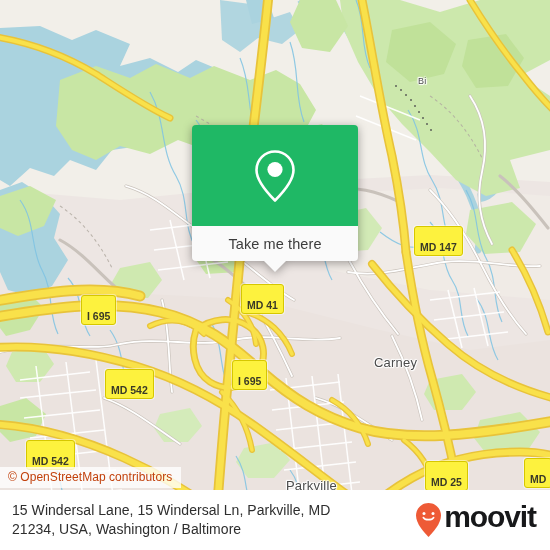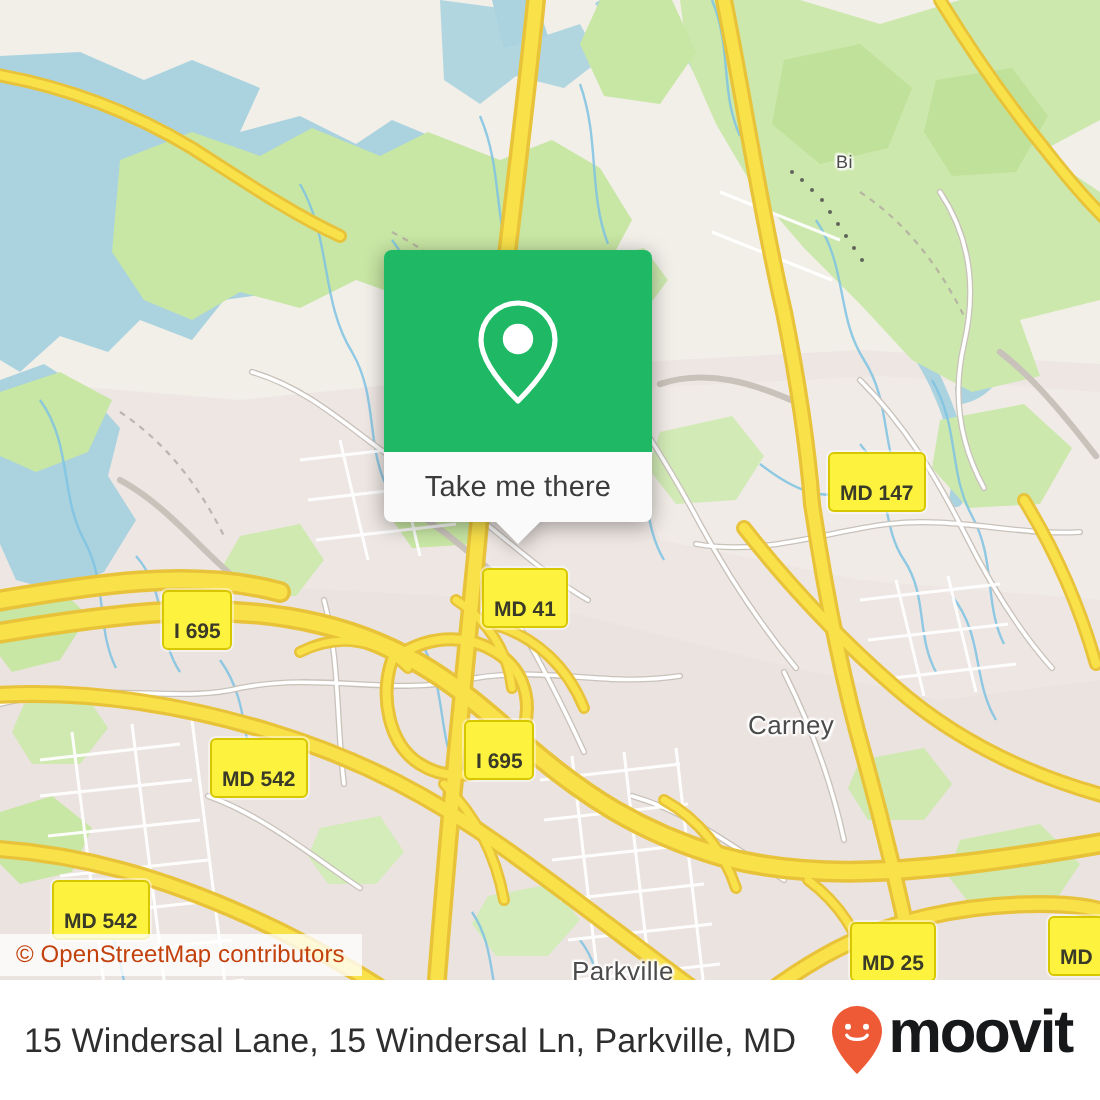--- a/index.html
+++ b/index.html
@@ -36,21 +36,21 @@
     padding: 14px 5px 2px 5px;
     white-space: nowrap;
     line-height: 12px;
     box-shadow: 0 0 0 1px rgba(255,255,255,.45);
   }
 
   
   .popup {
     position: absolute;
     left: 192px; top: 125px;
-    width: 134px;
+    width: 166px;
     border-radius: 4px;
     filter: drop-shadow(0 2px 5px rgba(0,0,0,.35));
     z-index: 30;
   }
   .popup-head {
     height: 101px;
     background: #1FB865;
     border-radius: 4px 4px 0 0;
     display: flex; align-items: center; justify-content: center;
   }
@@ -90,21 +90,21 @@
   .footer {
     position: absolute;
     left: 0; bottom: 0; width: 550px; height: 60px;
     background: #FFFFFF;
     display: flex; align-items: center;
     padding: 0 14px 0 12px;
     z-index: 40;
   }
   .footer-addr {
     flex: 1;
-    font-size: 17px;
+    font-size: 14px;
     line-height: 19px;
     color: #2e2e2e;
     padding-right: 8px;
     letter-spacing: .05px;
   }
   .brand { display: flex; align-items: flex-start; gap: 2px; flex: 0 0 auto; }
   .brand-word {
     font-size: 30px; font-weight: bold; color: #17181A;
     letter-spacing: -1.1px; line-height: 30px;
     font-family: "Liberation Sans", sans-serif;
@@ -333,20 +333,21 @@
     </div>
     <div class="popup-body">
       <span class="cta">Take me there</span>
       <span class="popup-tail"></span>
     </div>
   </div>
 
   <div class="footer">
     <div class="footer-addr">
       <div>15 Windersal Lane, 15 Windersal Ln, Parkville, MD</div>
+      <div>21234, USA, Washington / Baltimore</div>
     </div>
     <div class="brand">
       <svg width="27" height="36" viewBox="0 0 27 36">
         <path d="M13.5 1 C6.6 1 1 6.6 1 13.5 C1 21.5 9 30.5 13.5 35
                  C18 30.5 26 21.5 26 13.5 C26 6.6 20.4 1 13.5 1 Z" fill="#EE5A36"></path>
         <circle cx="9" cy="11.4" r="1.5" fill="#FFFFFF"></circle>
         <circle cx="18" cy="11.4" r="1.5" fill="#FFFFFF"></circle>
         <path d="M8.4 15.6 C9.9 18.4 17.1 18.4 18.6 15.6" fill="none" stroke="#FFFFFF" stroke-width="1.7" stroke-linecap="round"></path>
       </svg>
       <span class="brand-word">moovit</span>

